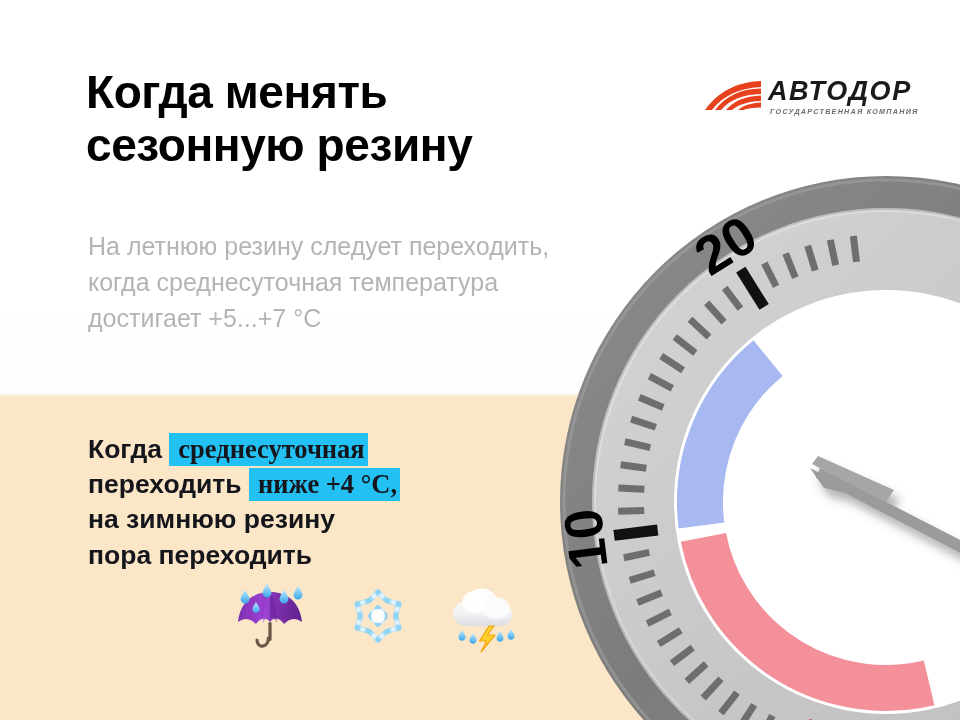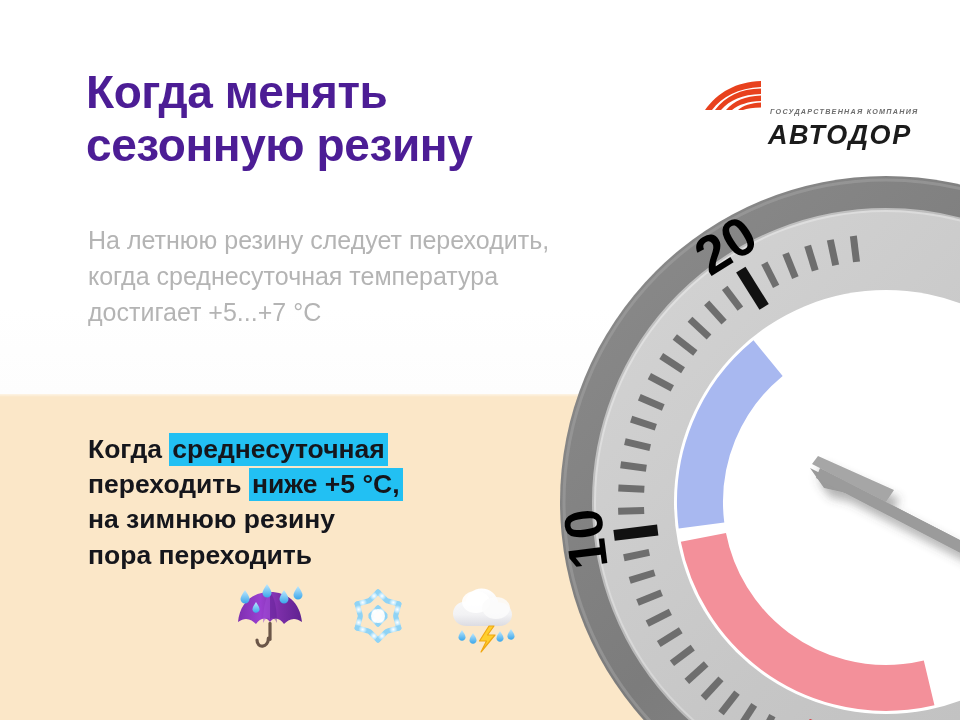--- a/index.html
+++ b/index.html
@@ -29,71 +29,71 @@
     content:"";position:absolute;left:0;top:0;width:960px;height:3px;
     background:linear-gradient(180deg,rgba(255,255,255,.55),rgba(255,255,255,0));
   }
 
   
   .title{
     position:absolute;left:86px;top:66px;
     width:560px;
     font-size:46px;line-height:1.16;
     font-weight:bold;
-    color:#4c1d95;
+    color:#000000;
     letter-spacing:-0.4px;
     white-space:pre-line;
   }
 
   
   .logo{
     position:absolute;left:702px;top:76px;
     width:196px;height:50px;
   }
   .logo-swoosh{
     position:absolute;left:0;top:4px;width:62px;height:32px;
   }
   .logo-word{
     position:absolute;left:66px;top:0px;
     font-size:27px;font-weight:bold;font-style:italic;
     color:#1b1b1b;letter-spacing:1.6px;
     font-family:"Liberation Sans","DejaVu Sans",sans-serif;
-    margin-top:44px;
   }
   .logo-sub{
     position:absolute;left:68px;top:31px;
     font-size:7.2px;font-weight:bold;font-style:italic;
     color:#6d6d6d;letter-spacing:1.25px;
     white-space:nowrap;
     text-align:right;
   }
 
   
   .lead{
-    position:absolute;left:88px;top:222px;
+    position:absolute;left:88px;top:228px;
     width:640px;
     font-size:25px;line-height:1.44;
     color:#b4b4b4;
     white-space:pre-line;
   }
 
   
   .message{
     position:absolute;left:88px;top:432px;
     width:430px;
     font-size:26.5px;line-height:1.33;
     font-weight:bold;
     color:#15161c;
   }
   .message .ln{display:block;white-space:nowrap;}
   .hl{
     background:#22c0f3;
     color:#15161c;
-    padding:1px 3px 2px 3px;
+    padding:1px 3px 2px 9px;
     box-decoration-break:clone;
+    font-family:Liberation Serif, serif;
     -webkit-box-decoration-break:clone;
   }
 
   
   .emoji-row{
     position:absolute;left:232px;top:578px;
     display:flex;align-items:center;gap:32px;
   }
   .emoji{width:76px;height:76px;display:block;}
 
@@ -234,21 +234,21 @@
 
   <div class="lead">На летнюю резину следует переходить,
 когда среднесуточная температура
 достигает +5...+7 °C</div>
 
   <div class="message">
     <span class="ln">
       <span>Когда </span><span class="hl">среднесуточная</span>
     </span>
     <span class="ln">
-      <span>переходить </span><span class="hl">ниже +5 °C,</span>
+      <span>переходить </span><span class="hl">ниже +4 °C,</span>
     </span>
     <span class="ln">на зимнюю резину</span>
     <span class="ln">пора переходить</span>
   </div>
 
   <div class="emoji-row">
 
     <svg class="emoji" viewBox="0 0 76 76" aria-hidden="true">
       <defs>
         <linearGradient id="umbGrad" x1="0" y1="0" x2="1" y2="0">

